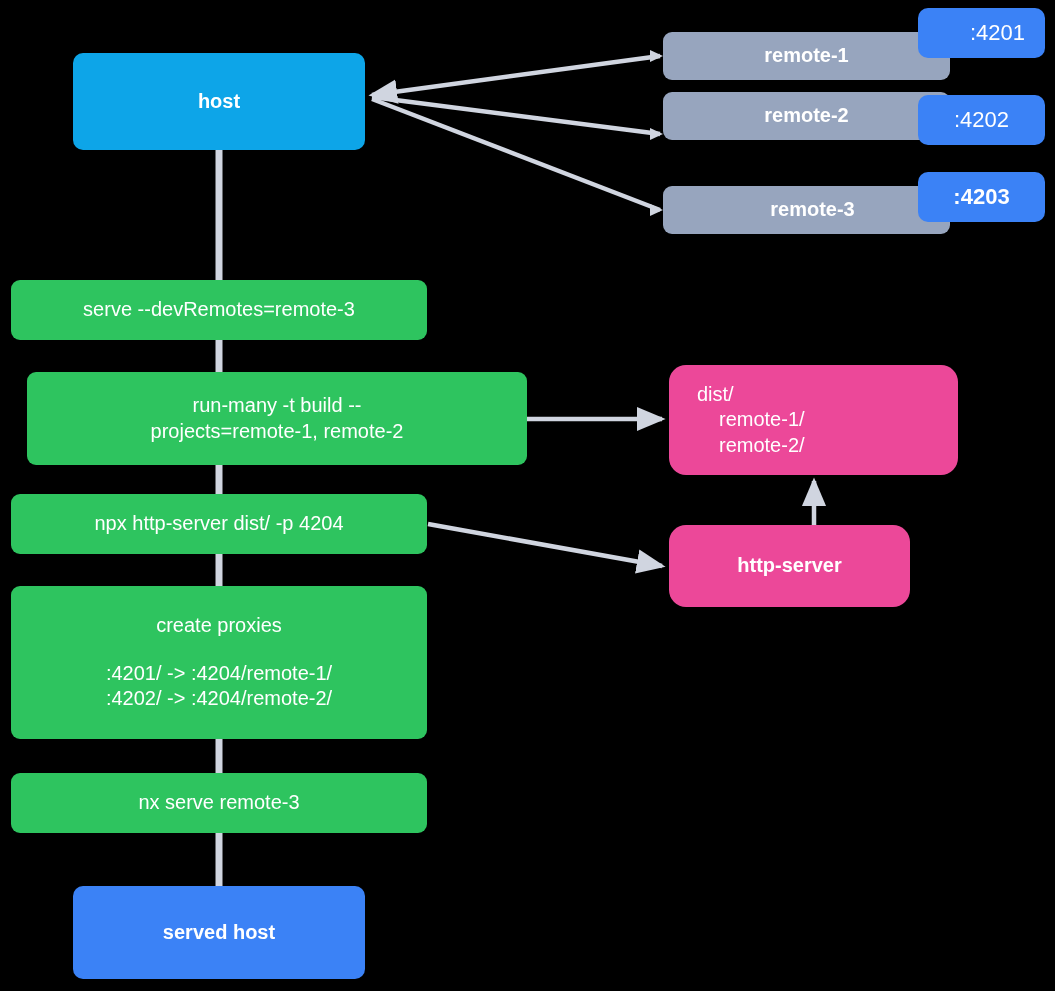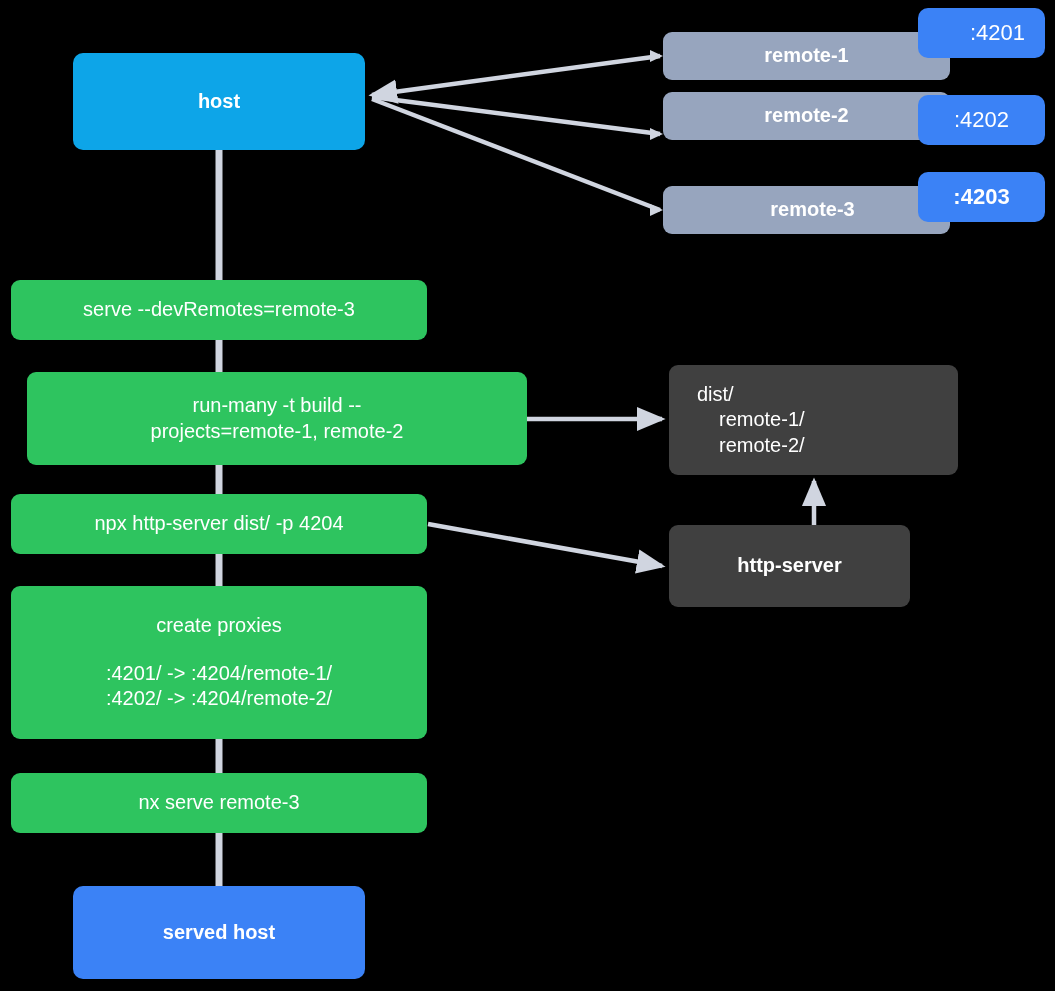--- a/index.html
+++ b/index.html
@@ -51,23 +51,23 @@
     font-size: 20px;
   }
   .node-remote {
     background: #97a5be;
     font-weight: bold;
     font-size: 20px;
     border-radius: 9px;
     text-align: center;
   }
   .node-grey {
-    background: #404040;
-    font-size: 20px;
-    border-radius: 9px;
+    background: #ec4899;
+    font-size: 20px;
+    border-radius: 17px;
   }
   .node-grey.bold {
     font-weight: bold;
   }
   .node-cmd {
     background: #2ec45f;
     font-size: 20px;
     font-weight: normal;
     border-radius: 9px;
   }

